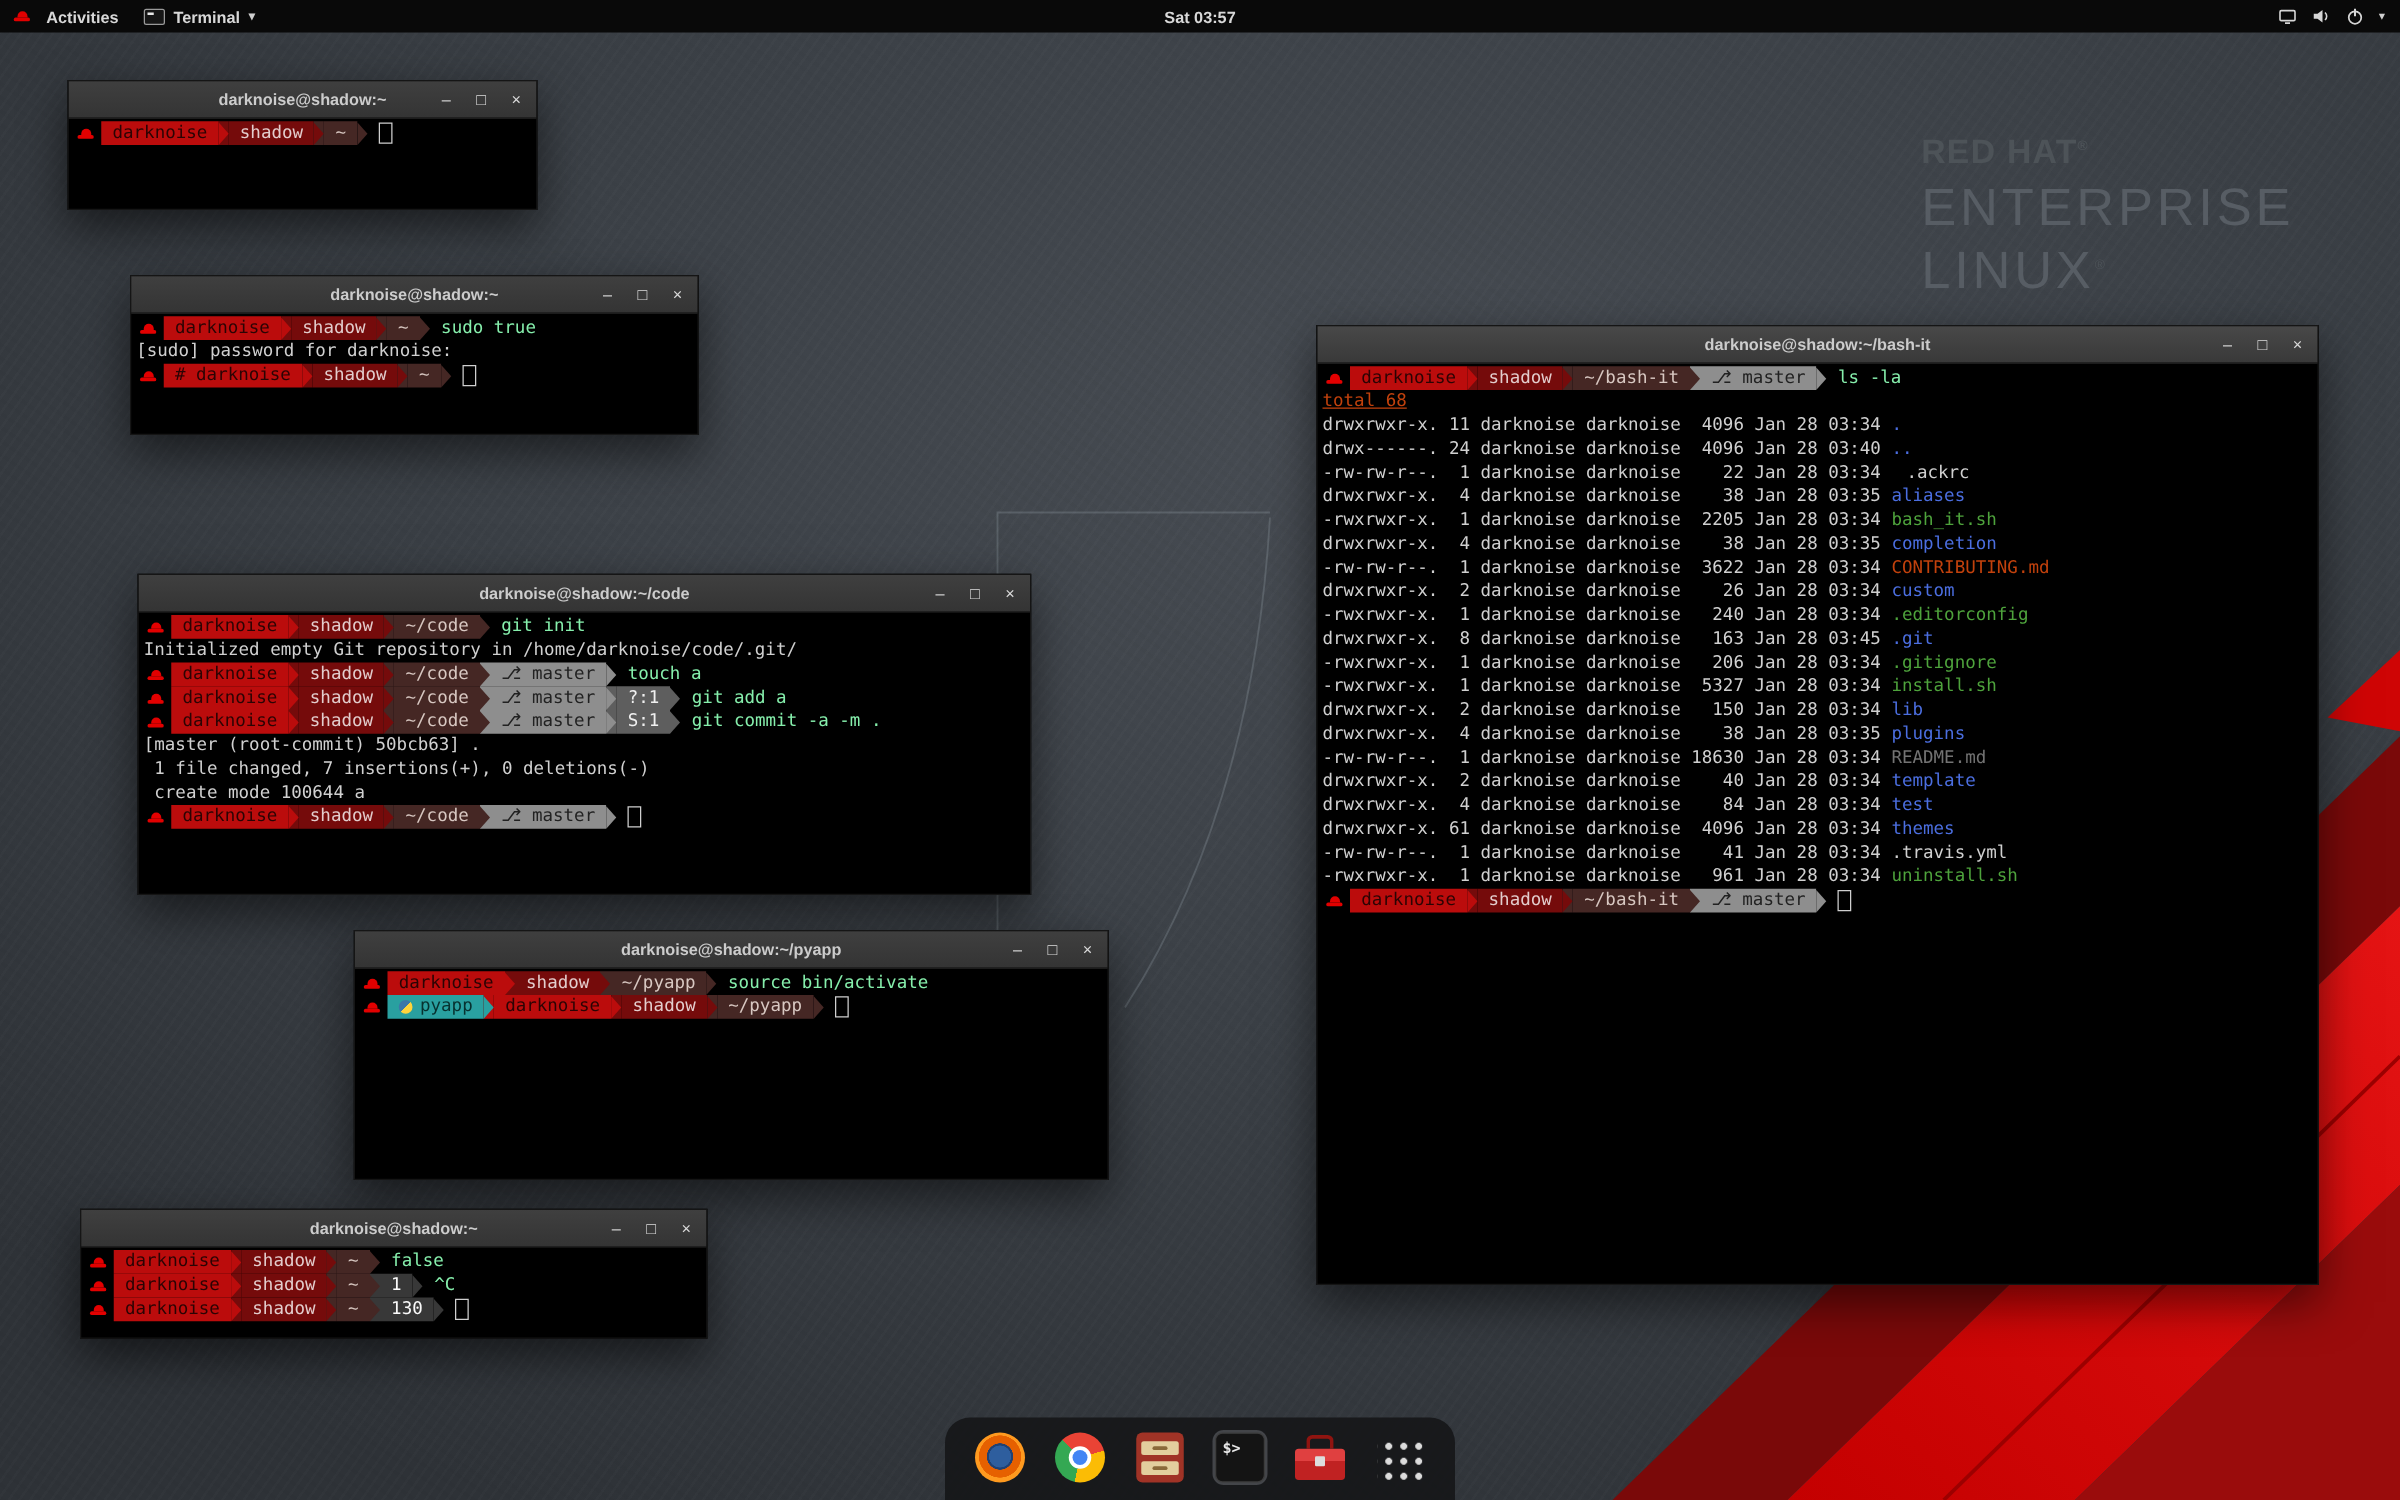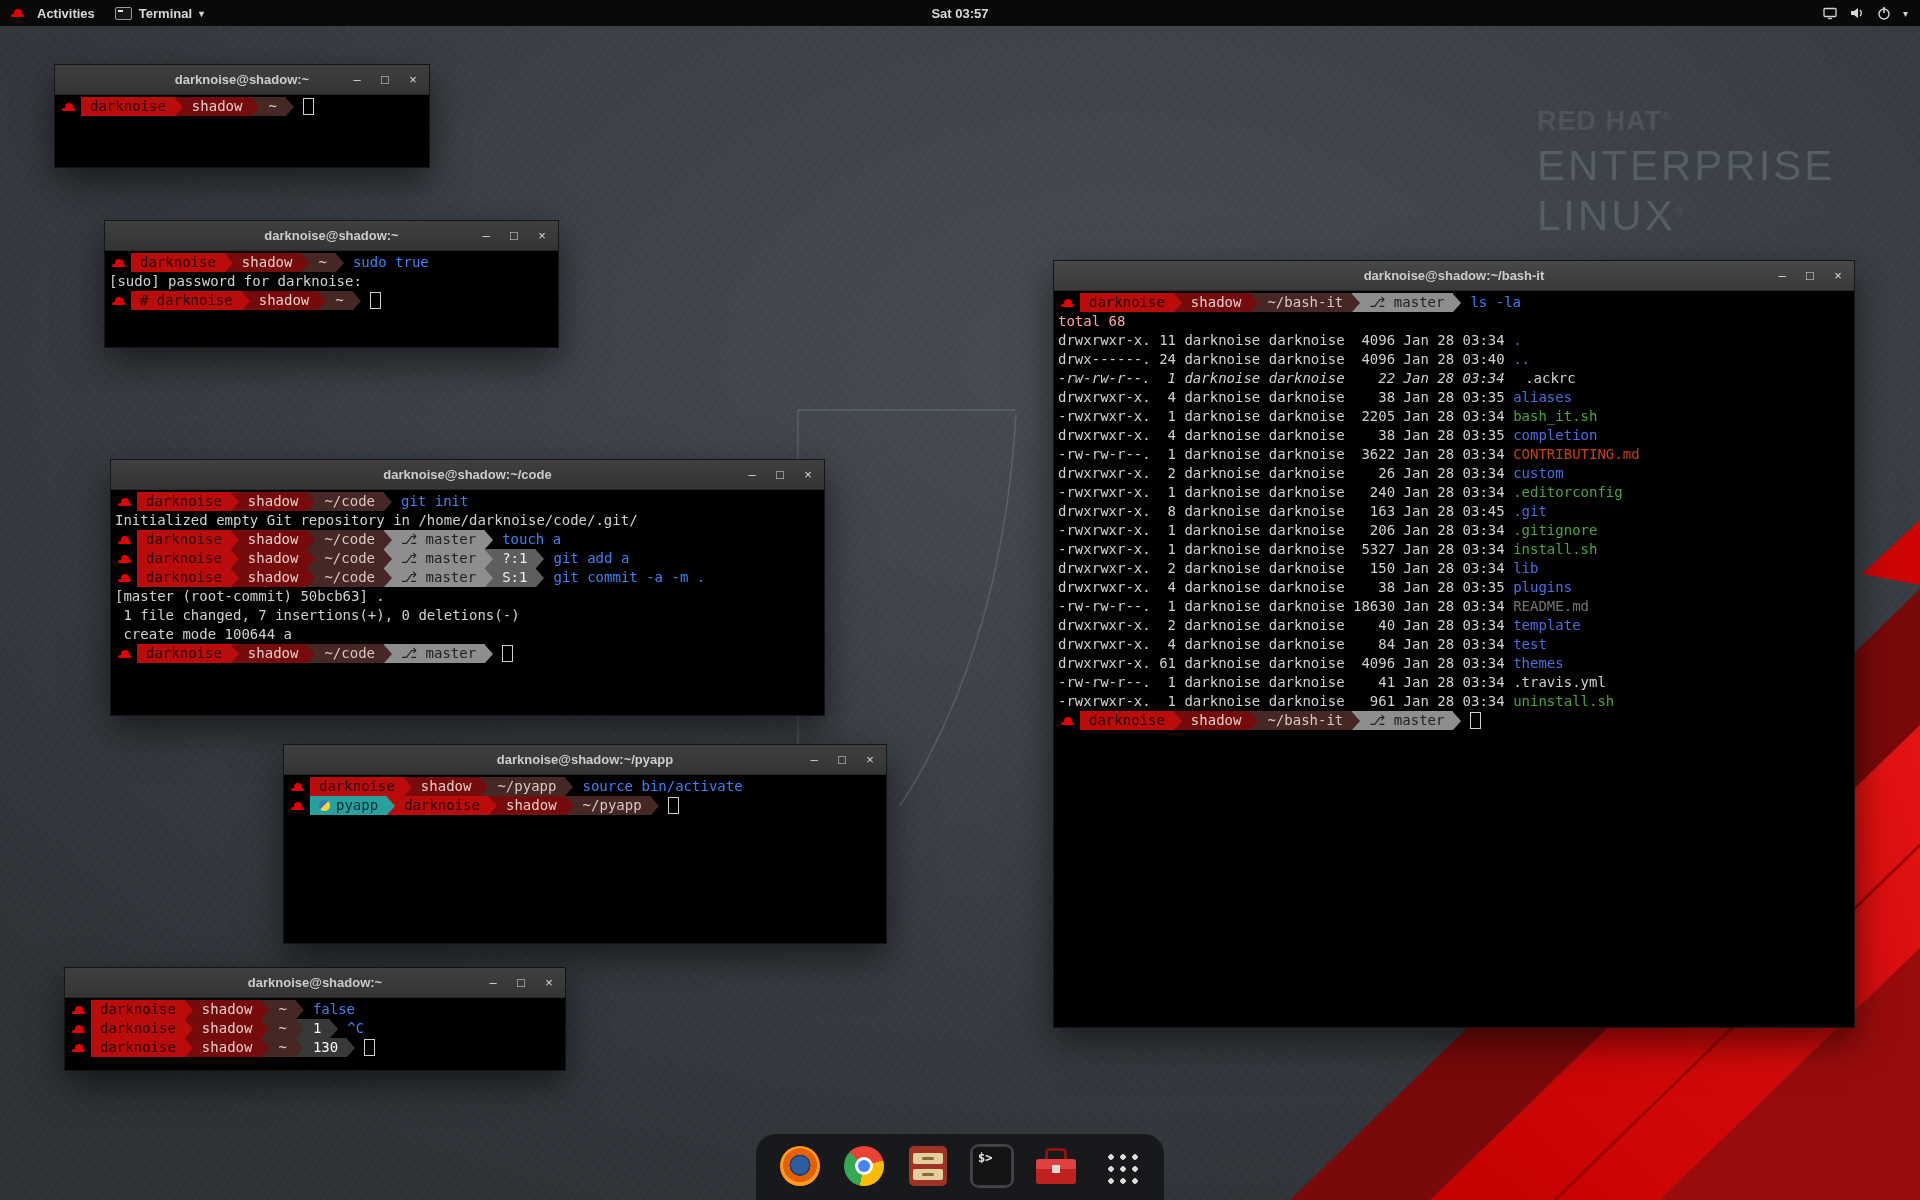--- a/index.html
+++ b/index.html
@@ -58,21 +58,21 @@
   .wbtn{color:#dadada;font-size:13px;width:14px;text-align:center;line-height:14px;}
   .term-body{
     flex:1;padding:2px 4px;font-family:"DejaVu Sans Mono",monospace;font-size:14px;
     line-height:19px;color:#d0d0d0;overflow:hidden;
   }
   .term-line{height:19px;display:flex;align-items:center;white-space:pre;}
   .term-line.out{display:block;}
   .seg{display:inline-flex;align-items:center;height:19px;padding:0 9px;flex:0 0 auto;}
   .pl-arrow{width:8px;height:19px;display:inline-flex;align-items:center;flex:0 0 auto;}
   .pl-tri{width:0;height:0;border-top:9.5px solid transparent;border-bottom:9.5px solid transparent;border-left:8px solid transparent;display:block;}
-  .cmd{padding-left:9px;color:#3b82f6;white-space:pre;}
+  .cmd{padding-left:9px;color:#86efac;white-space:pre;}
   .cursor{width:9px;height:15px;border:1px solid #cfcfcf;margin-left:9px;flex:0 0 auto;}
   .pyicon{width:11px;height:11px;border-radius:50%;background:linear-gradient(135deg,#3b77a8 0 50%,#ffd43b 50% 100%);margin-right:6px;display:inline-block;}
 
   
   .dock{
     position:absolute;left:50%;bottom:0;transform:translateX(-50%);
     background:rgba(22,23,25,0.92);border-radius:20px 20px 0 0;
     padding:10px 22px 12px;display:flex;align-items:center;gap:20px;z-index:30;
   }
   .dock-item{width:44px;height:44px;display:flex;align-items:center;justify-content:center;}
@@ -206,24 +206,24 @@
       <div class="titlebar">
         <span class="wtitle">darknoise@shadow:~/bash-it</span>
         <span class="wctrls">
           <span class="wbtn">–</span>
           <span class="wbtn">□</span>
           <span class="wbtn">×</span>
         </span>
       </div>
       <div class="term-body">
         <div class="term-line"><span class="hat"><span class="hat-top"></span><span class="hat-brim"></span></span><span class="seg" style="background: rgb(187, 12, 12); color: rgb(42, 4, 4);"><span>darknoise</span></span><span class="pl-arrow" style="background: rgb(117, 11, 11);"><span class="pl-tri" style="border-left-color: rgb(187, 12, 12);"></span></span><span class="seg" style="background: rgb(117, 11, 11); color: rgb(227, 205, 205);"><span>shadow</span></span><span class="pl-arrow" style="background: rgb(69, 39, 36);"><span class="pl-tri" style="border-left-color: rgb(117, 11, 11);"></span></span><span class="seg" style="background: rgb(69, 39, 36); color: rgb(216, 200, 194);"><span>~/bash-it</span></span><span class="pl-arrow" style="background: rgb(142, 142, 142);"><span class="pl-tri" style="border-left-color: rgb(69, 39, 36);"></span></span><span class="seg" style="background: rgb(142, 142, 142); color: rgb(33, 33, 33);"><span>⎇ master</span></span><span class="pl-arrow" style="background: rgb(0, 0, 0);"><span class="pl-tri" style="border-left-color: rgb(142, 142, 142);"></span></span><span class="cmd">ls -la</span></div>
-        <div class="term-line out"><span style="color: #fca5a5;">total 68</span></div>
+        <div class="term-line out"><span style="color: #c2410c; text-decoration: underline;">total 68</span></div>
         <div class="term-line out"><span style="color: rgb(208, 208, 208);">drwxrwxr-x. 11 darknoise darknoise  4096 Jan 28 03:34 </span><span style="color: rgb(75, 110, 224);">.</span></div>
         <div class="term-line out"><span style="color: rgb(208, 208, 208);">drwx------. 24 darknoise darknoise  4096 Jan 28 03:40 </span><span style="color: rgb(75, 110, 224);">..</span></div>
-        <div class="term-line out"><span style="color: rgb(208, 208, 208); font-style: italic;">-rw-rw-r--.  1 darknoise darknoise    22 Jan 28 03:34 </span><span style="color: rgb(208, 208, 208); margin-left: 12px;">.ackrc</span></div>
+        <div class="term-line out"><span style="color: rgb(208, 208, 208);">-rw-rw-r--.  1 darknoise darknoise    22 Jan 28 03:34 </span><span style="color: rgb(208, 208, 208); margin-left: 12px;">.ackrc</span></div>
         <div class="term-line out"><span style="color: rgb(208, 208, 208);">drwxrwxr-x.  4 darknoise darknoise    38 Jan 28 03:35 </span><span style="color: rgb(75, 110, 224);">aliases</span></div>
         <div class="term-line out"><span style="color: rgb(208, 208, 208);">-rwxrwxr-x.  1 darknoise darknoise  2205 Jan 28 03:34 </span><span style="color: rgb(78, 163, 60);">bash_it.sh</span></div>
         <div class="term-line out"><span style="color: rgb(208, 208, 208);">drwxrwxr-x.  4 darknoise darknoise    38 Jan 28 03:35 </span><span style="color: rgb(75, 110, 224);">completion</span></div>
         <div class="term-line out"><span style="color: rgb(208, 208, 208);">-rw-rw-r--.  1 darknoise darknoise  3622 Jan 28 03:34 </span><span style="color: #c2410c; margin-top: 12px;">CONTRIBUTING.md</span></div>
         <div class="term-line out"><span style="color: rgb(208, 208, 208);">drwxrwxr-x.  2 darknoise darknoise    26 Jan 28 03:34 </span><span style="color: rgb(75, 110, 224);">custom</span></div>
         <div class="term-line out"><span style="color: rgb(208, 208, 208);">-rwxrwxr-x.  1 darknoise darknoise   240 Jan 28 03:34 </span><span style="color: rgb(78, 163, 60);">.editorconfig</span></div>
         <div class="term-line out"><span style="color: rgb(208, 208, 208);">drwxrwxr-x.  8 darknoise darknoise   163 Jan 28 03:45 </span><span style="color: rgb(75, 110, 224);">.git</span></div>
         <div class="term-line out"><span style="color: rgb(208, 208, 208);">-rwxrwxr-x.  1 darknoise darknoise   206 Jan 28 03:34 </span><span style="color: rgb(78, 163, 60);">.gitignore</span></div>
         <div class="term-line out"><span style="color: rgb(208, 208, 208);">-rwxrwxr-x.  1 darknoise darknoise  5327 Jan 28 03:34 </span><span style="color: rgb(78, 163, 60);">install.sh</span></div>
         <div class="term-line out"><span style="color: rgb(208, 208, 208);">drwxrwxr-x.  2 darknoise darknoise   150 Jan 28 03:34 </span><span style="color: rgb(75, 110, 224);">lib</span></div>

